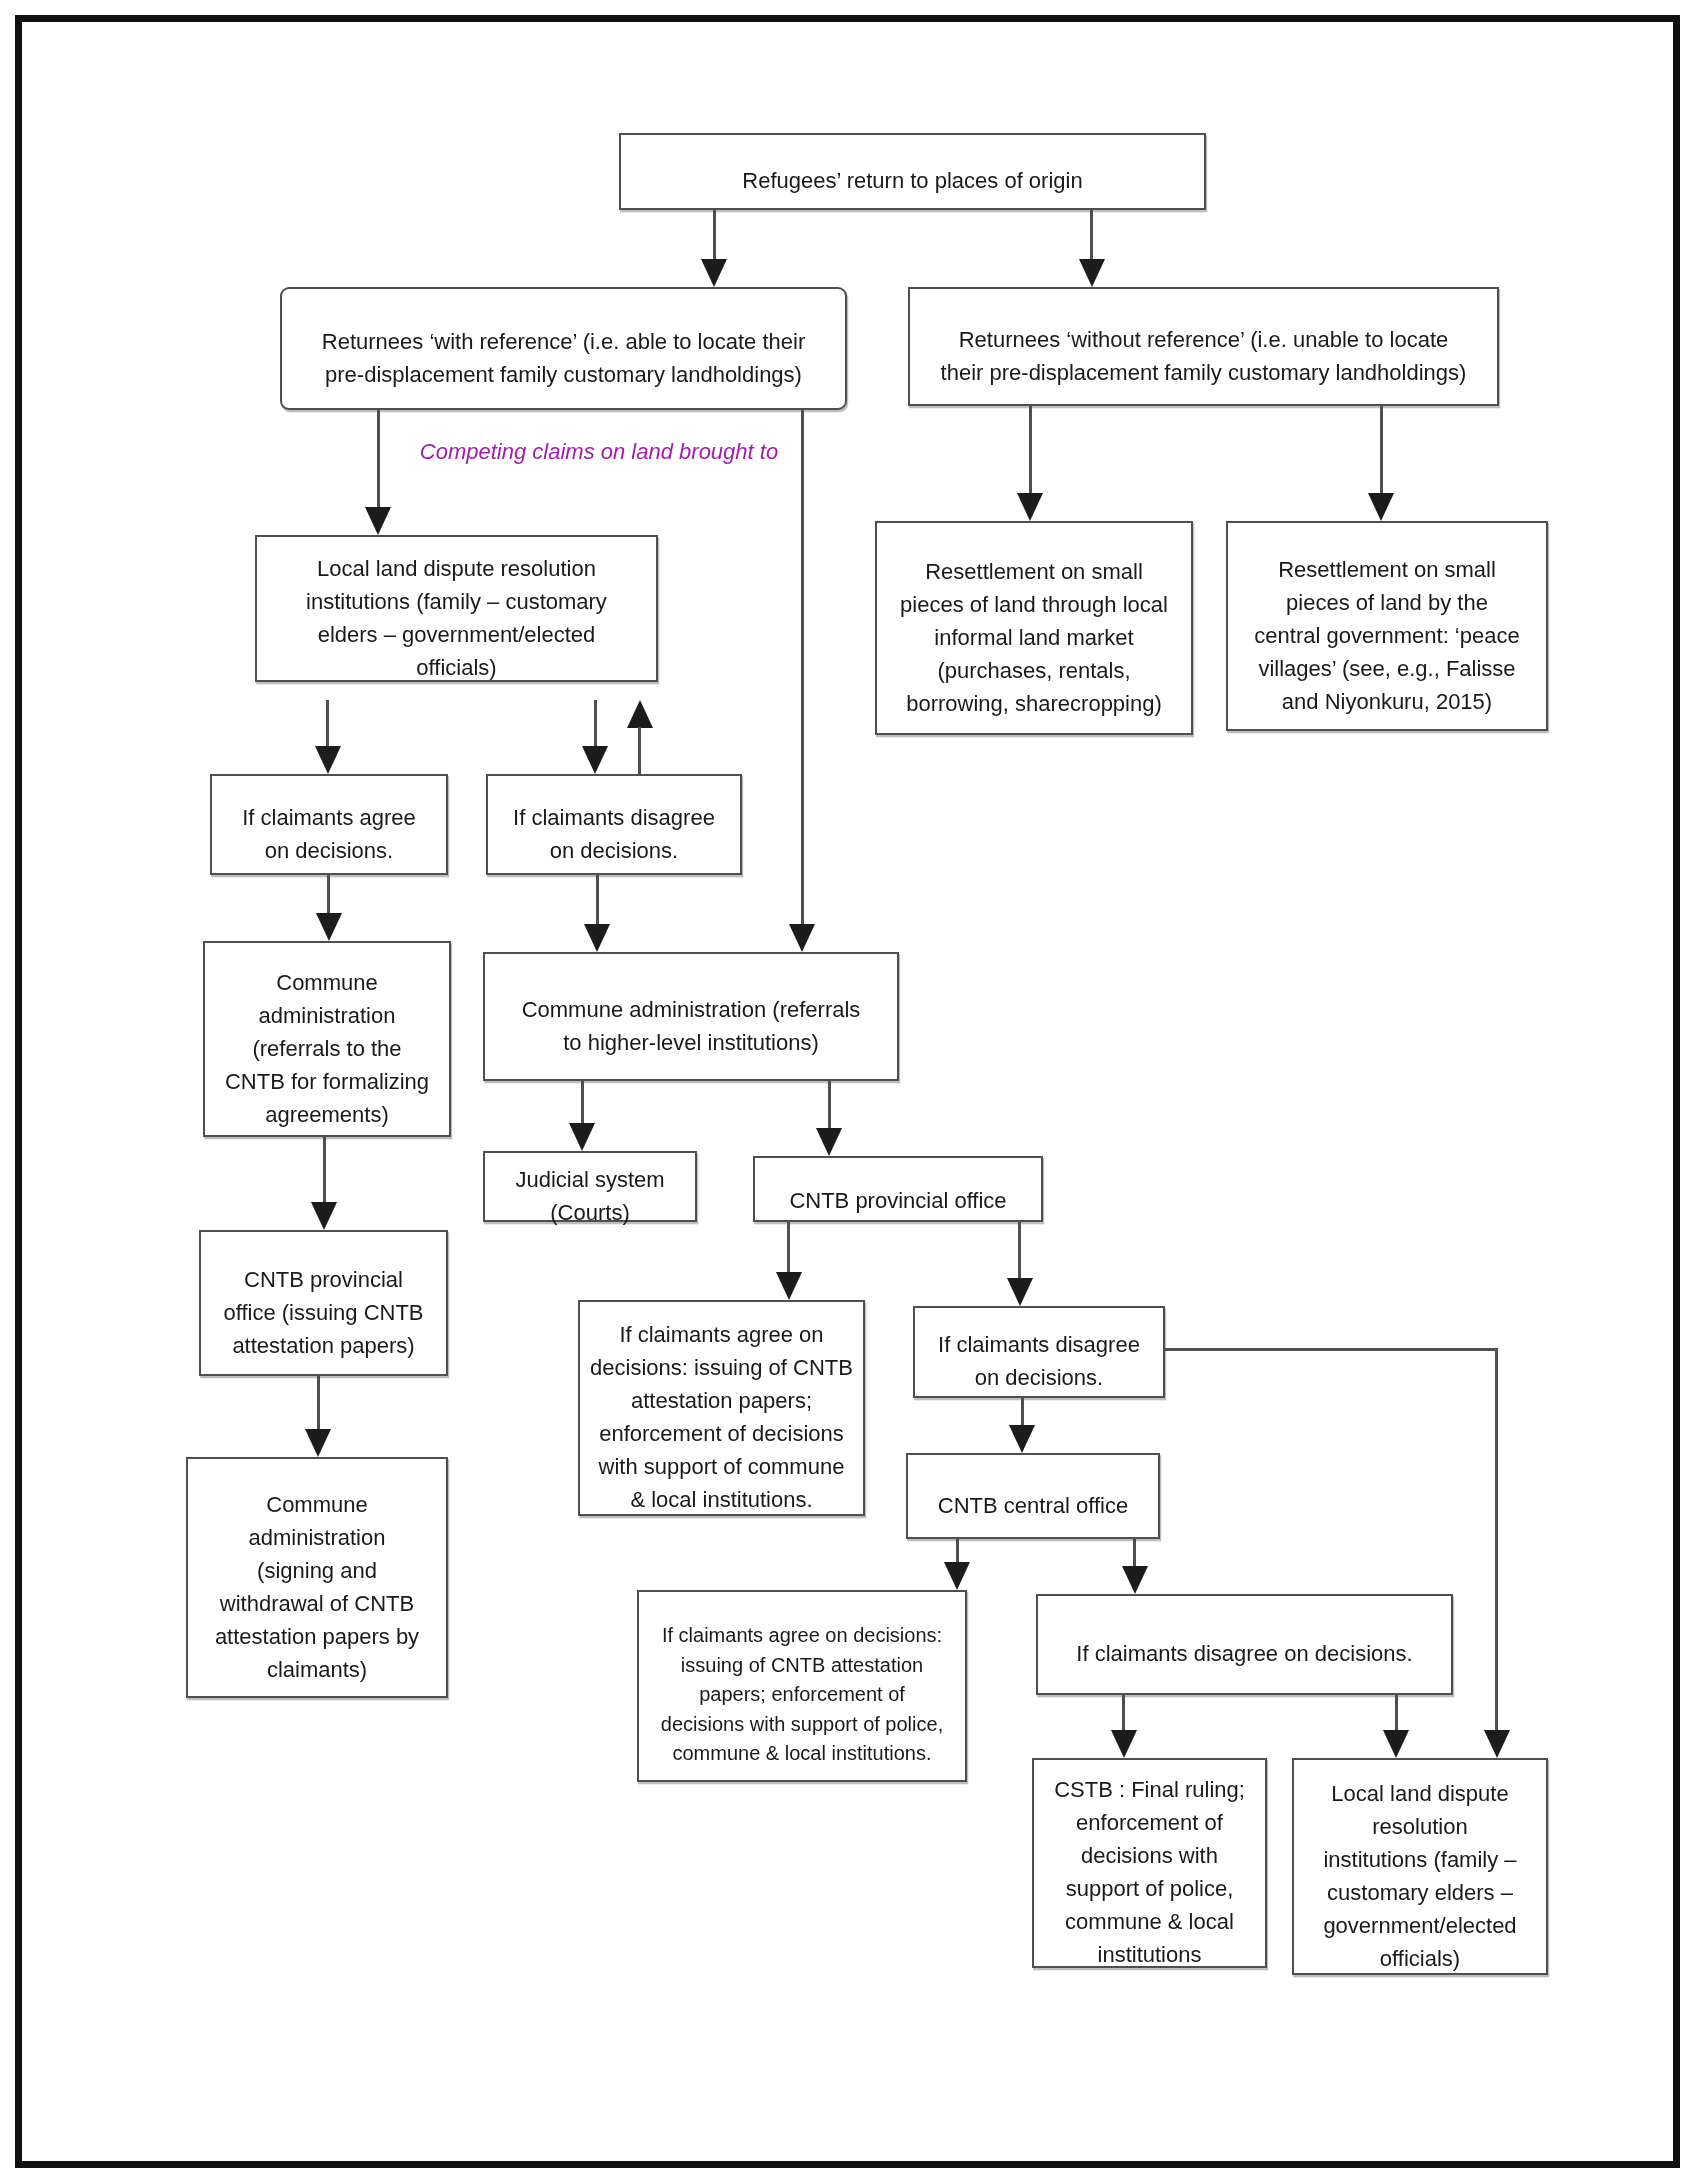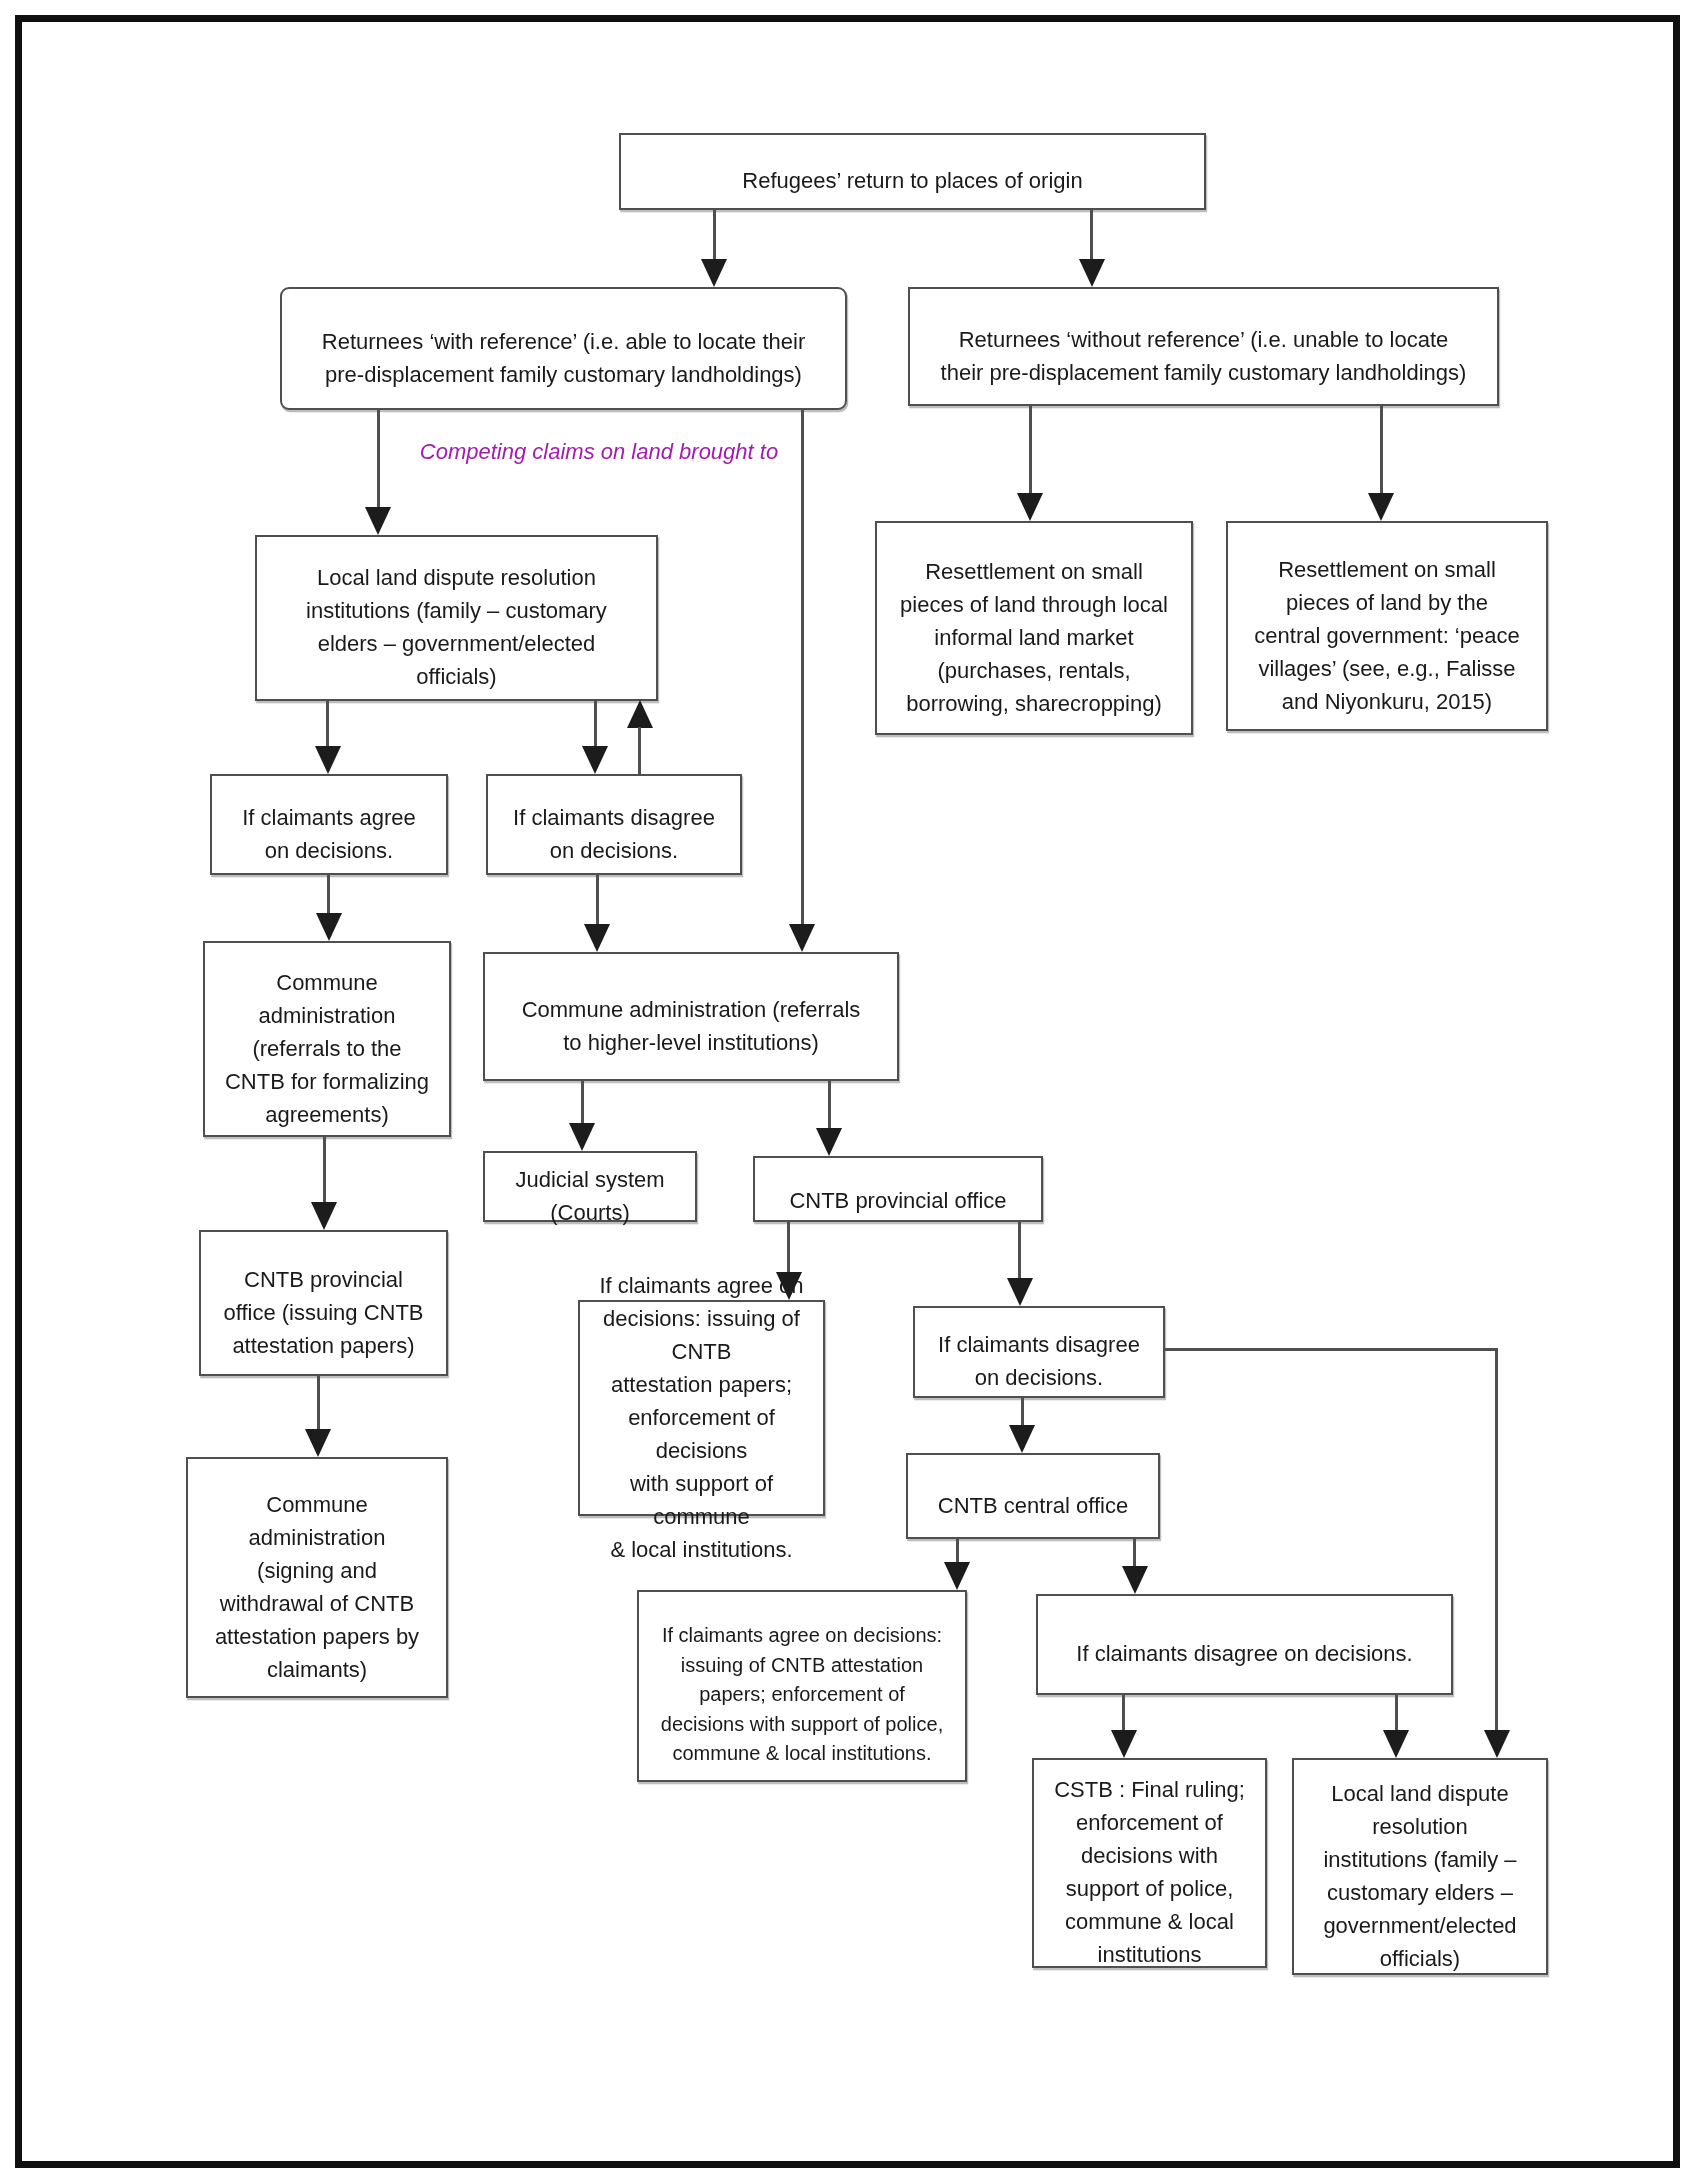--- a/index.html
+++ b/index.html
@@ -63,21 +63,21 @@
 pre-displacement family customary landholdings)</span>
   </div>
 
 <div class="node" style="left:908px;top:287px;width:591px;height:119px;">
     <span>Returnees ‘without reference’ (i.e. unable to locate
 their pre-displacement family customary landholdings)</span>
   </div>
 
 <div class="annot" style="left:377px;top:439px;width:444px;">Competing claims on land brought to</div>
 
-<div class="node" style="left:255px;top:535px;width:403px;height:166px;">
+<div class="node" style="left:255px;top:535px;width:403px;height:147px;">
     <span>Local land dispute resolution
 institutions (family – customary
 elders – government/elected
 officials)</span>
   </div>
 
 <div class="node" style="left:875px;top:521px;width:318px;height:214px;">
     <span>Resettlement on small
 pieces of land through local
 informal land market
@@ -133,21 +133,21 @@
 
 <div class="node" style="left:186px;top:1457px;width:262px;height:241px;">
     <span>Commune
 administration
 (signing and
 withdrawal of CNTB
 attestation papers by
 claimants)</span>
   </div>
 
-<div class="node" style="left:578px;top:1300px;width:247px;height:216px;">
+<div class="node" style="left:578px;top:1300px;width:287px;height:216px;">
     <span>If claimants agree on
 decisions: issuing of CNTB
 attestation papers;
 enforcement of decisions
 with support of commune
 &amp; local institutions.</span>
   </div>
 
 <div class="node" style="left:913px;top:1306px;width:252px;height:92px;">
     <span>If claimants disagree

